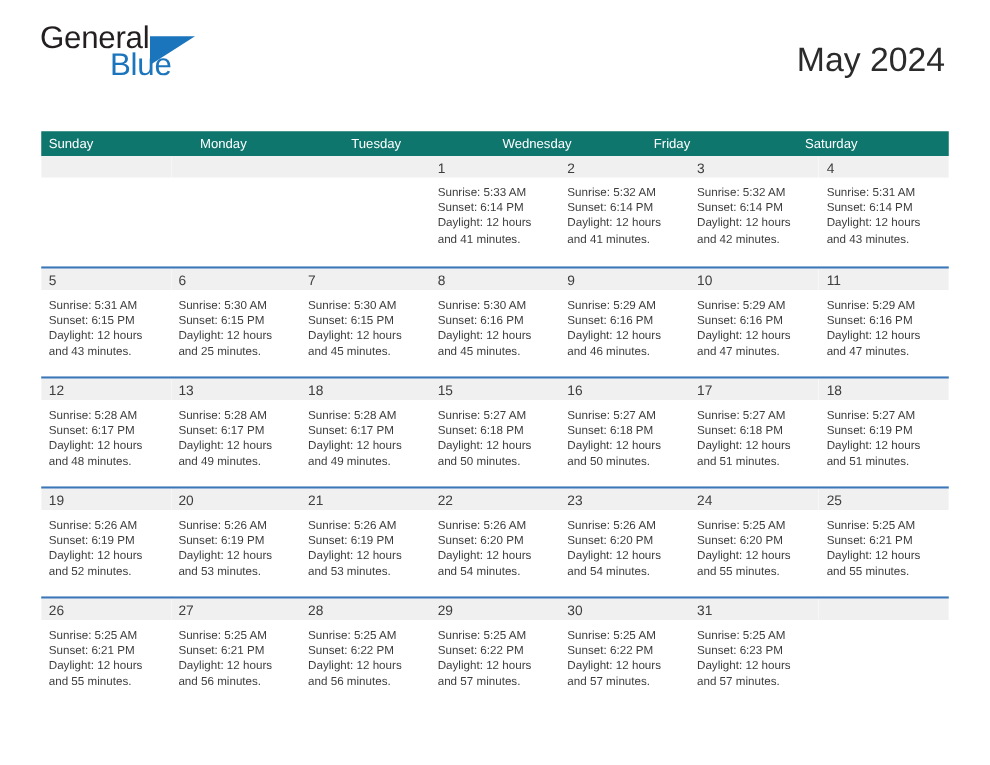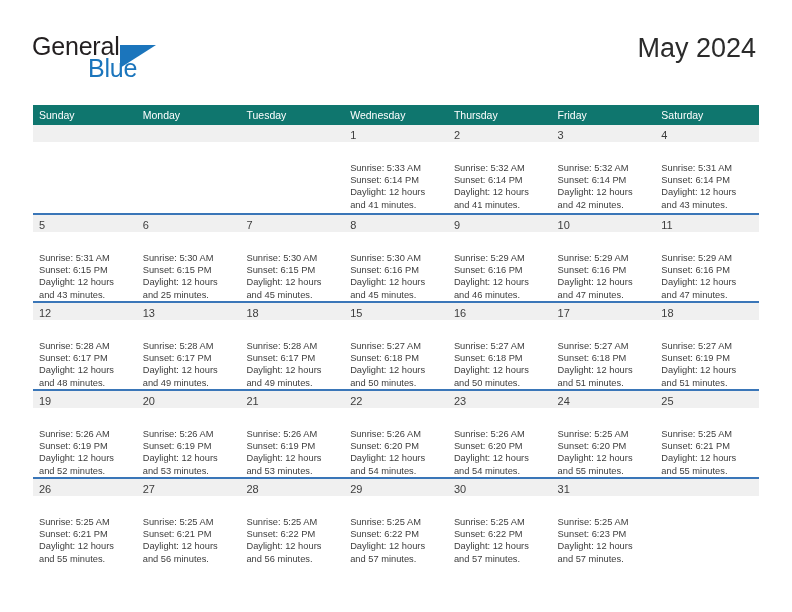--- a/index.html
+++ b/index.html
@@ -24,21 +24,21 @@
 
   
   .top {
     position: relative;
     height: 74px;
   }
 
   .logo {
     position: absolute;
     left: 32px;
-    top: 32px;
+    top: 16px;
     width: 180px;
     height: 52px;
   }
   .logo-general {
     position: absolute;
     left: 0;
     top: 0;
     font-size: 25px;
     letter-spacing: -0.2px;
     color: #231f20;
@@ -129,21 +129,21 @@
     padding-left: 6px;
     box-sizing: border-box;
   }
   .daynum {
     font-size: 11px;
     line-height: 17px;
     color: #3d3d3d;
   }
 
   .cell-body {
-    padding: 20px 6px 0 6px;
+    padding: 6px 6px 0 6px;
   }
   .info-line {
     font-size: 9.3px;
     line-height: 12.2px;
     color: #3d3d3d;
     white-space: nowrap;
   }
 
   .cell.empty .daynum-band {
     background: #f0f0f0;
@@ -166,21 +166,20 @@
 
   </div>
 
   <div class="calendar">
 
     <div class="dow-row">
       <div class="dow">Sunday</div>
       <div class="dow">Monday</div>
       <div class="dow">Tuesday</div>
       <div class="dow">Wednesday</div>
-      <div class="dow">Thursday</div>
       <div class="dow">Friday</div>
       <div class="dow">Saturday</div>
     </div>
 
     <div id="weeks-container">
         <div class="week">
           <div class="cell empty">
             <div class="daynum-band"><span class="daynum"></span></div>
           </div>
           <div class="cell empty">

